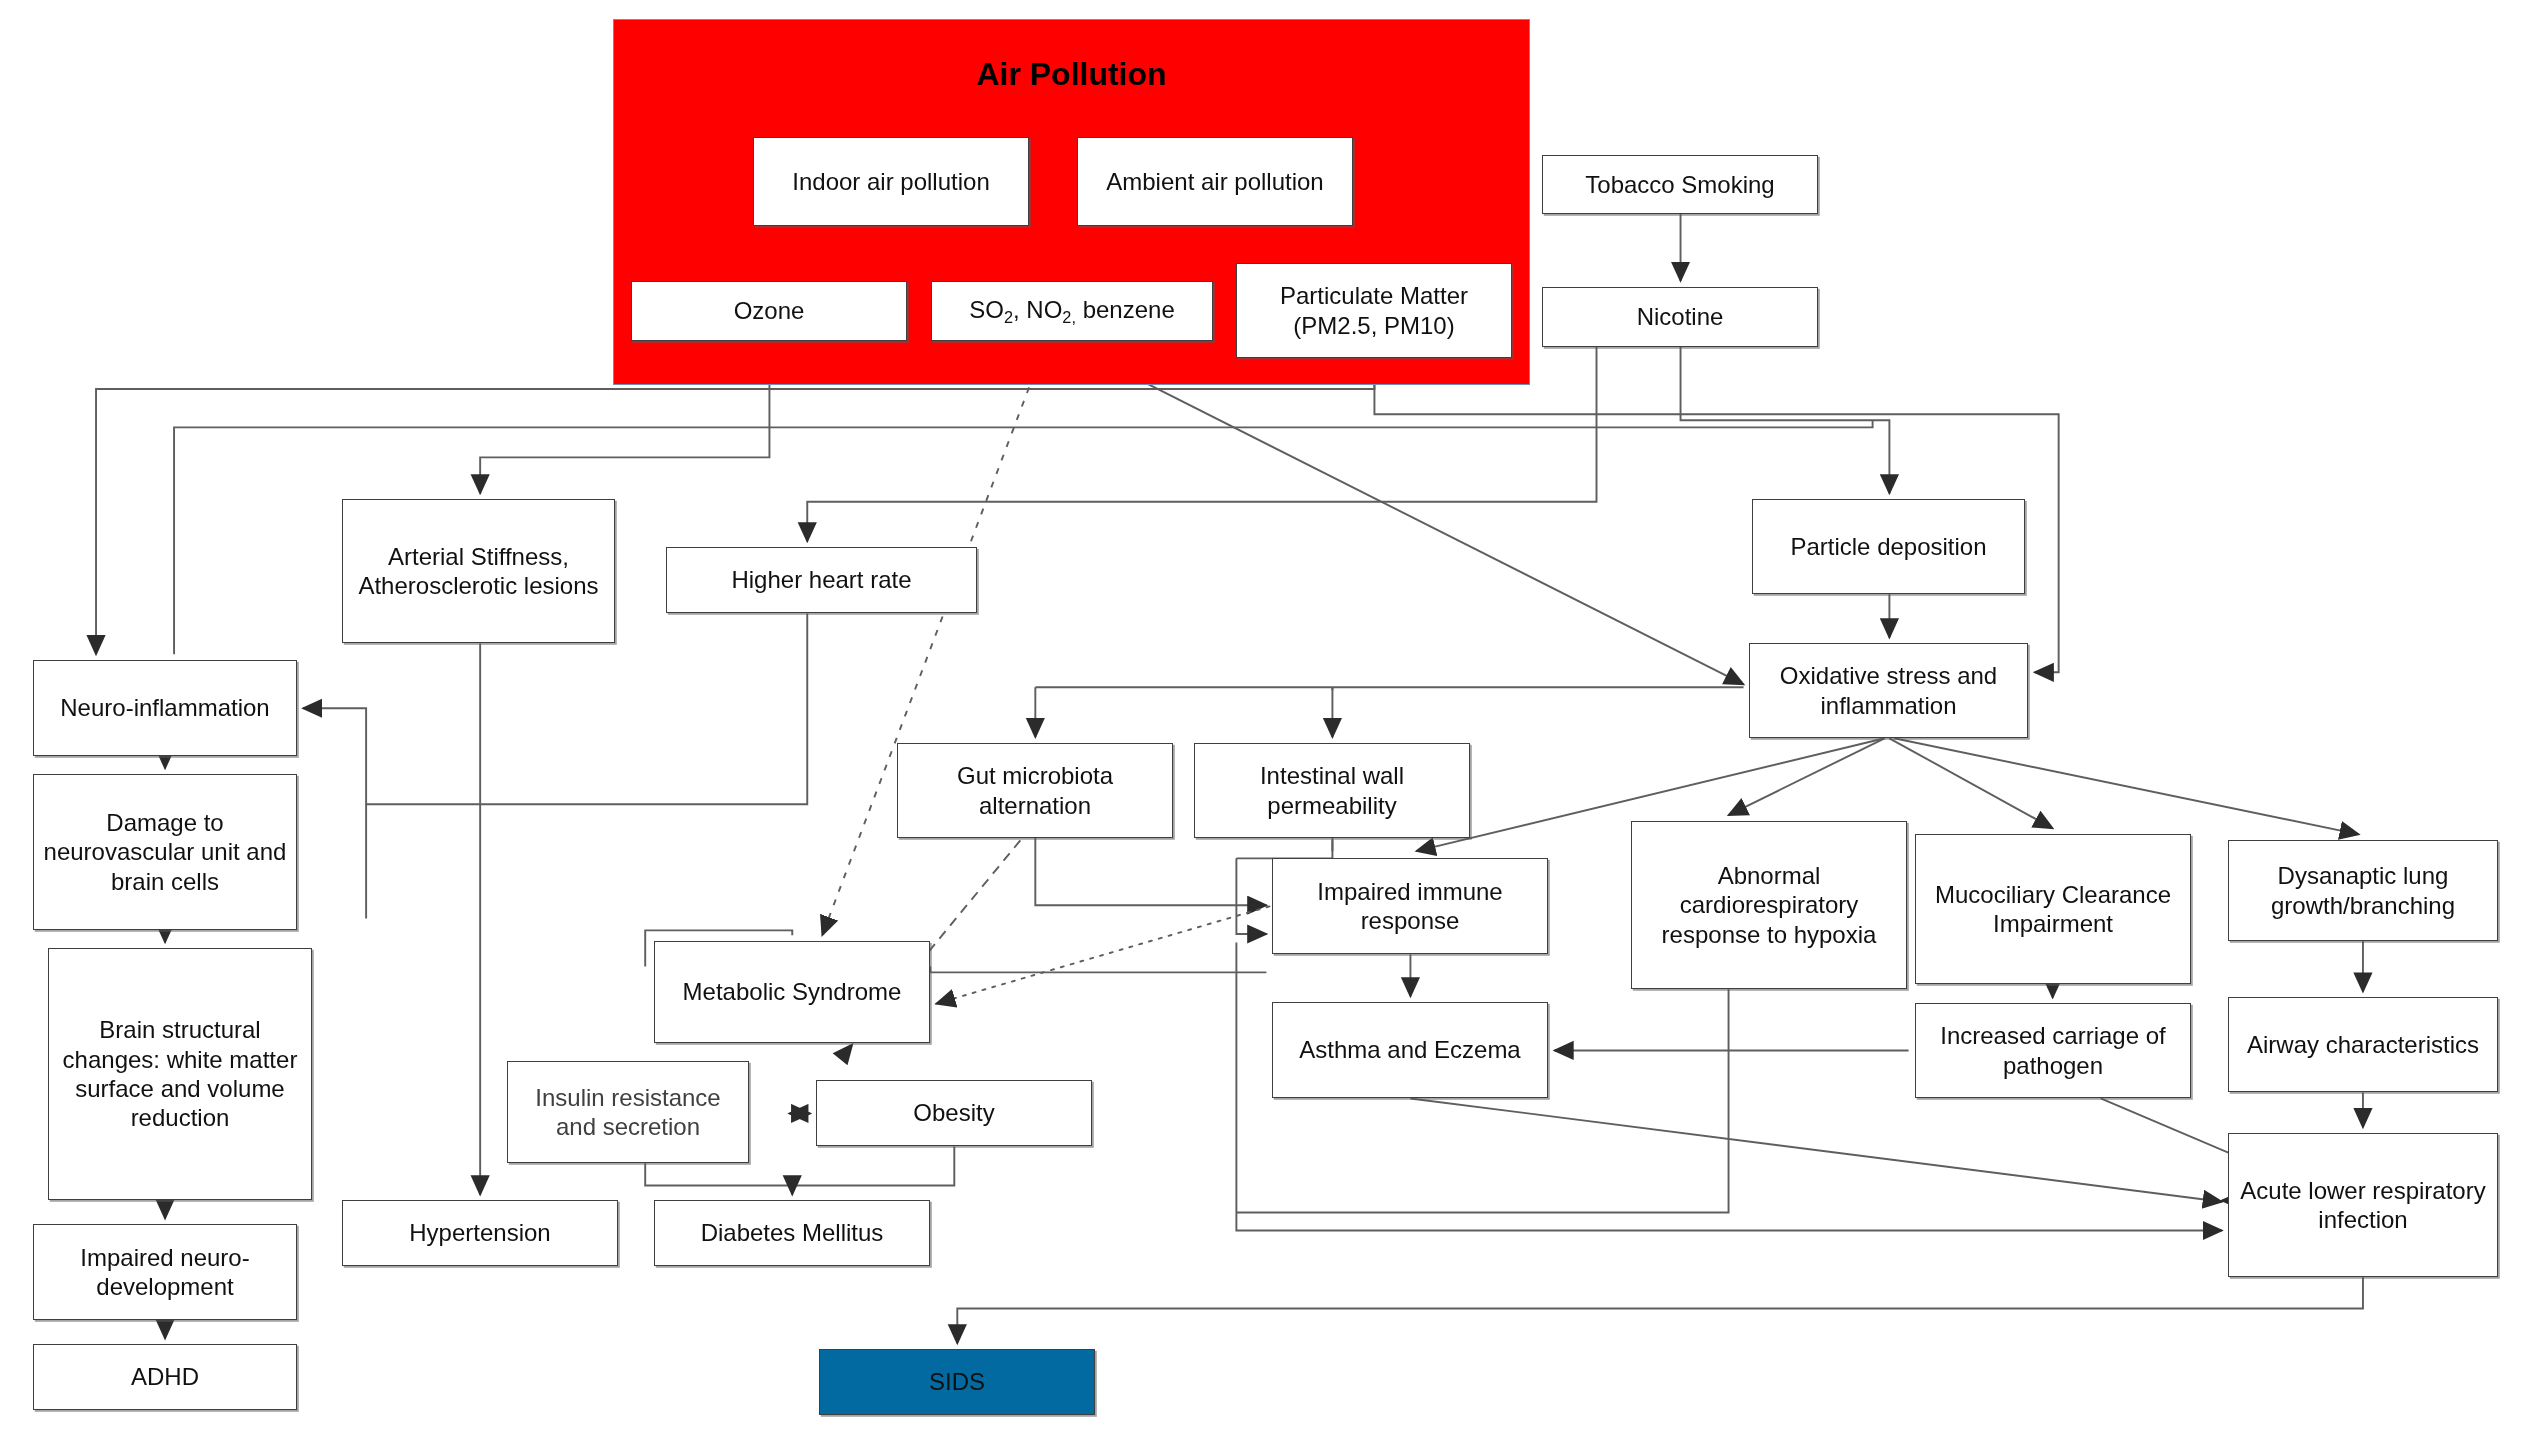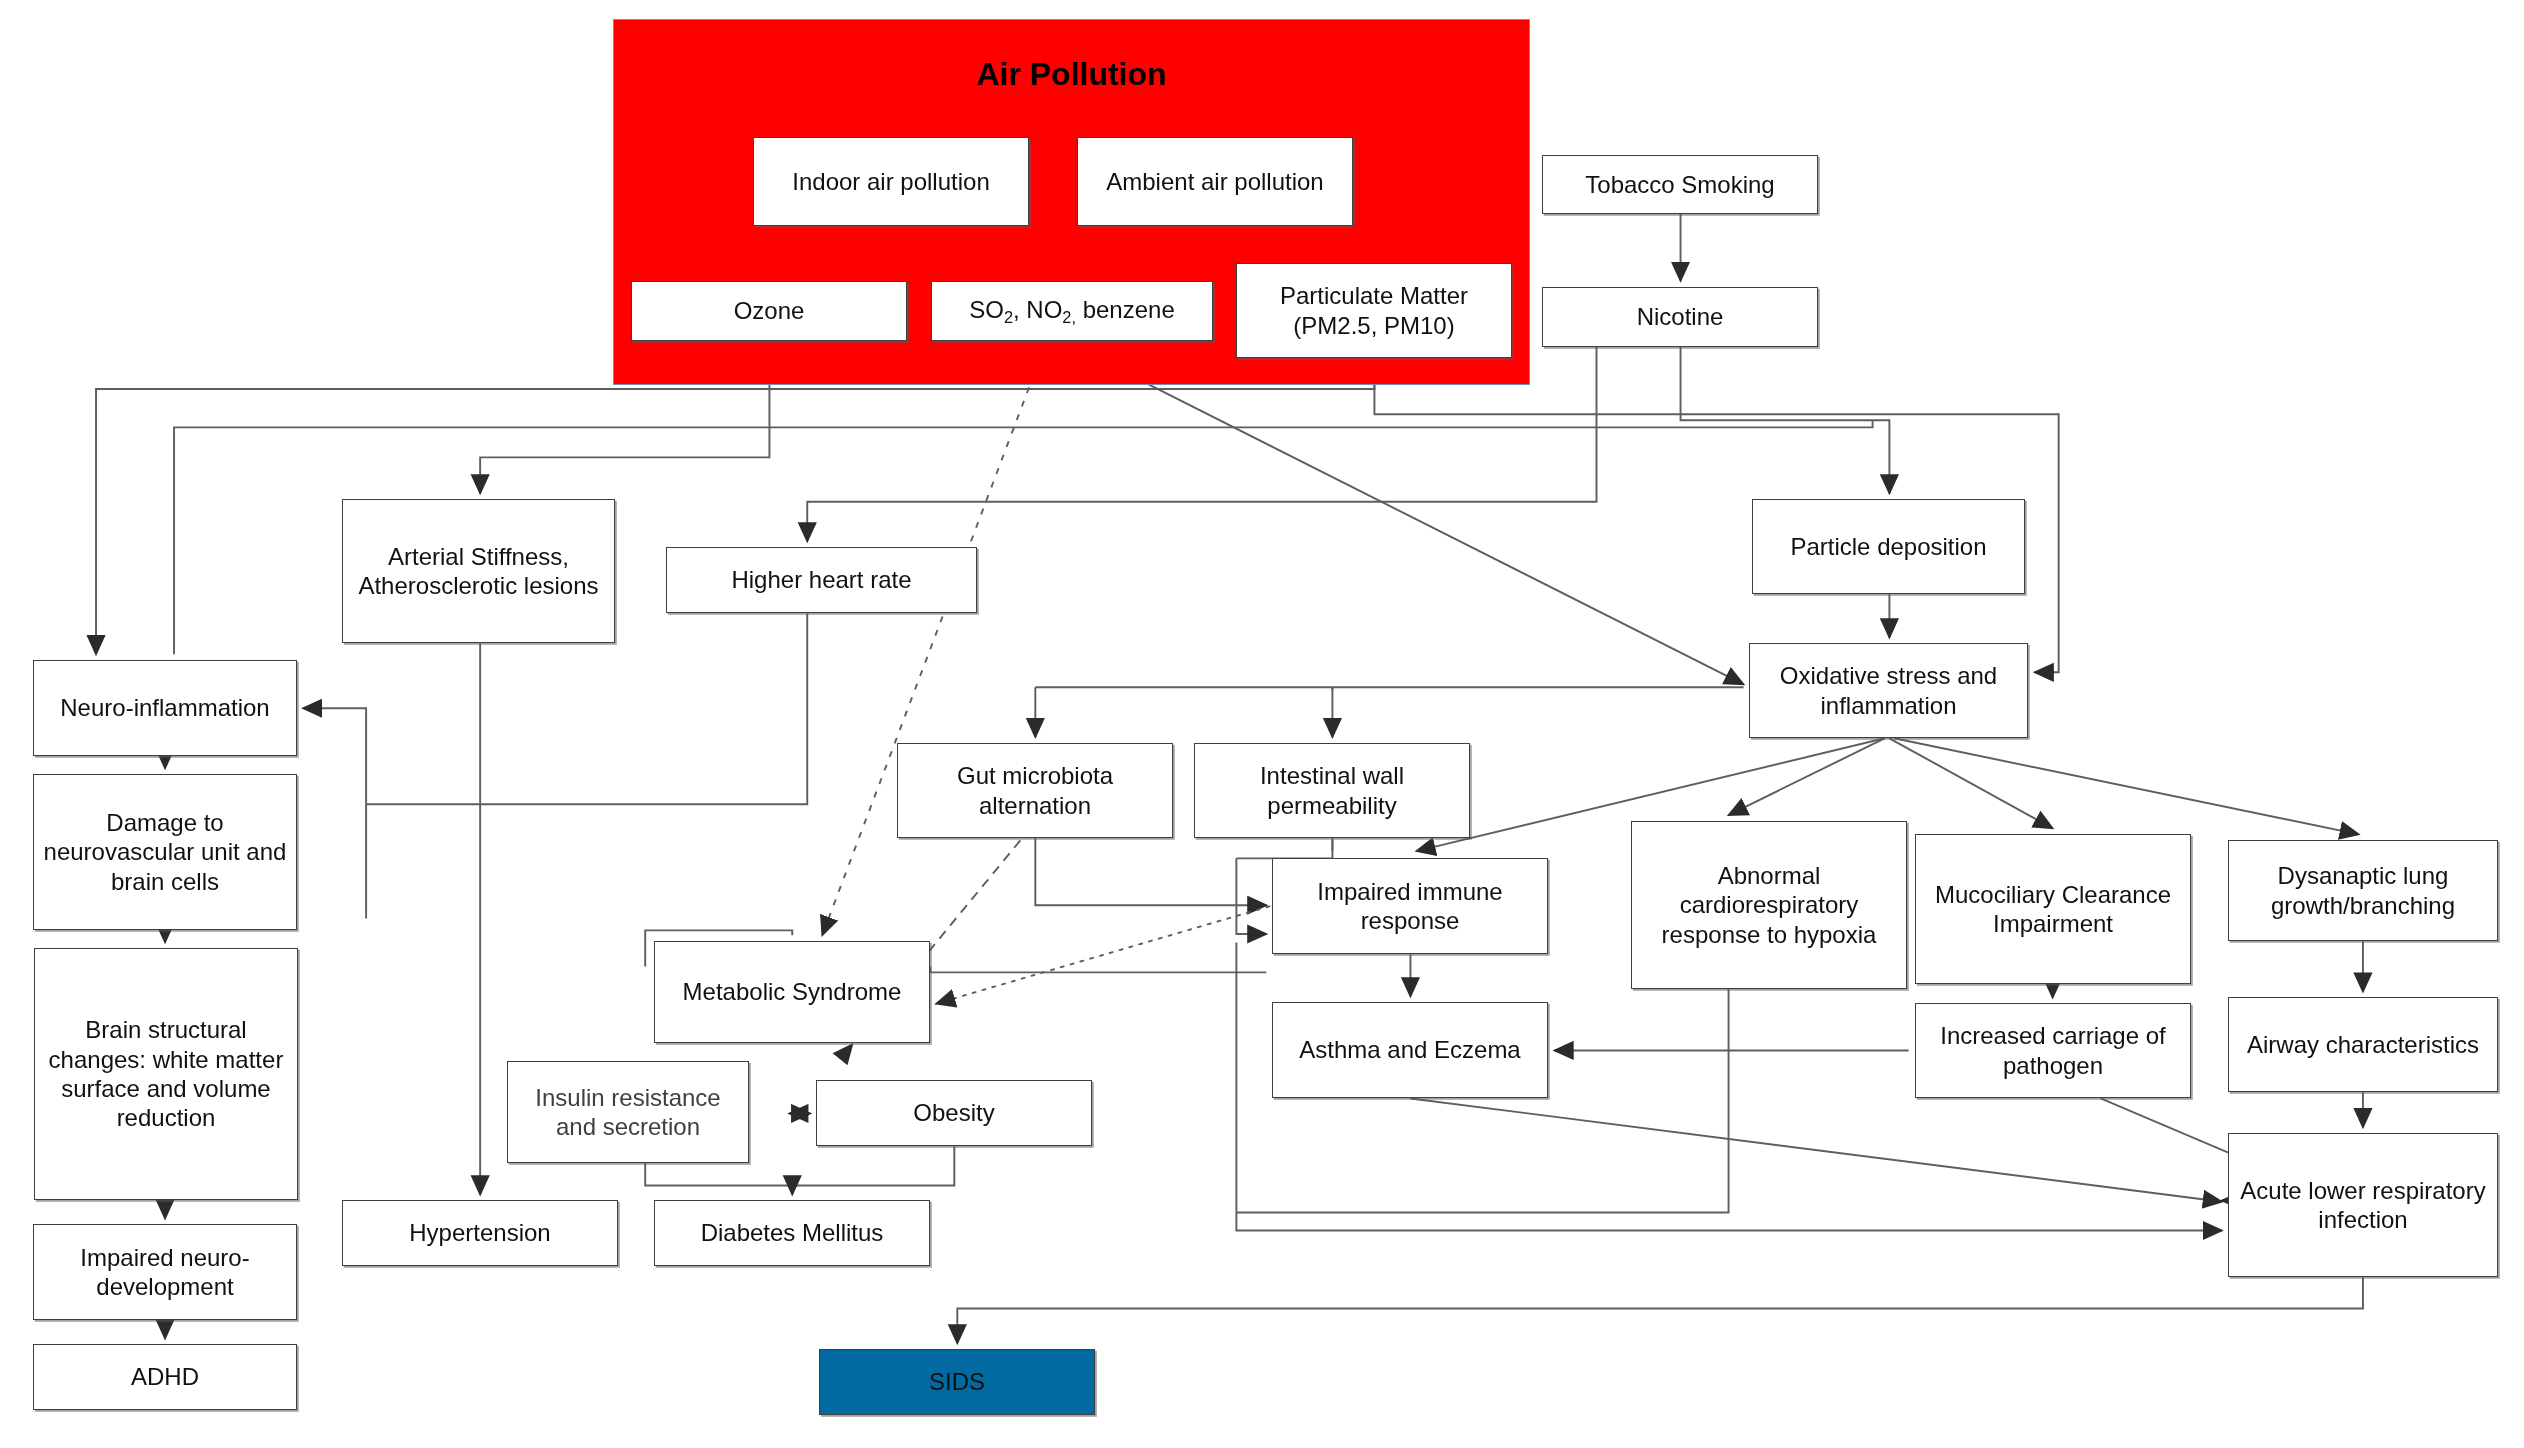--- a/index.html
+++ b/index.html
@@ -148,21 +148,21 @@
     </div>
     <div class="node" style="left: 1749px; top: 643px; width: 279px; height: 95px; font-size: 24px; background: rgb(255, 255, 255); border-color: rgb(63, 63, 63); color: rgb(17, 17, 17);">
       <span>Oxidative stress and inflammation</span>
     </div>
     <div class="node" style="left: 33px; top: 660px; width: 264px; height: 96px; font-size: 24px; background: rgb(255, 255, 255); border-color: rgb(63, 63, 63); color: rgb(17, 17, 17);">
       <span>Neuro-inflammation</span>
     </div>
     <div class="node" style="left: 33px; top: 774px; width: 264px; height: 156px; font-size: 24px; background: rgb(255, 255, 255); border-color: rgb(63, 63, 63); color: rgb(17, 17, 17);">
       <span>Damage to neurovascular unit and brain cells</span>
     </div>
-    <div class="node" style="left: 34px; top: 948px; width: 264px; height: 252px; font-size: 24px; background: rgb(255, 255, 255); border-color: rgb(63, 63, 63); color: rgb(17, 17, 17);">
+    <div class="node" style="left: 48px; top: 948px; width: 264px; height: 252px; font-size: 24px; background: rgb(255, 255, 255); border-color: rgb(63, 63, 63); color: rgb(17, 17, 17);">
       <span>Brain structural changes: white matter surface and volume reduction</span>
     </div>
     <div class="node" style="left: 33px; top: 1224px; width: 264px; height: 96px; font-size: 24px; background: rgb(255, 255, 255); border-color: rgb(63, 63, 63); color: rgb(17, 17, 17);">
       <span>Impaired neuro-development</span>
     </div>
     <div class="node" style="left: 33px; top: 1344px; width: 264px; height: 66px; font-size: 24px; background: rgb(255, 255, 255); border-color: rgb(63, 63, 63); color: rgb(17, 17, 17);">
       <span>ADHD</span>
     </div>
     <div class="node" style="left: 897px; top: 743px; width: 276px; height: 95px; font-size: 24px; background: rgb(255, 255, 255); border-color: rgb(63, 63, 63); color: rgb(17, 17, 17);">
       <span>Gut microbiota alternation</span>

